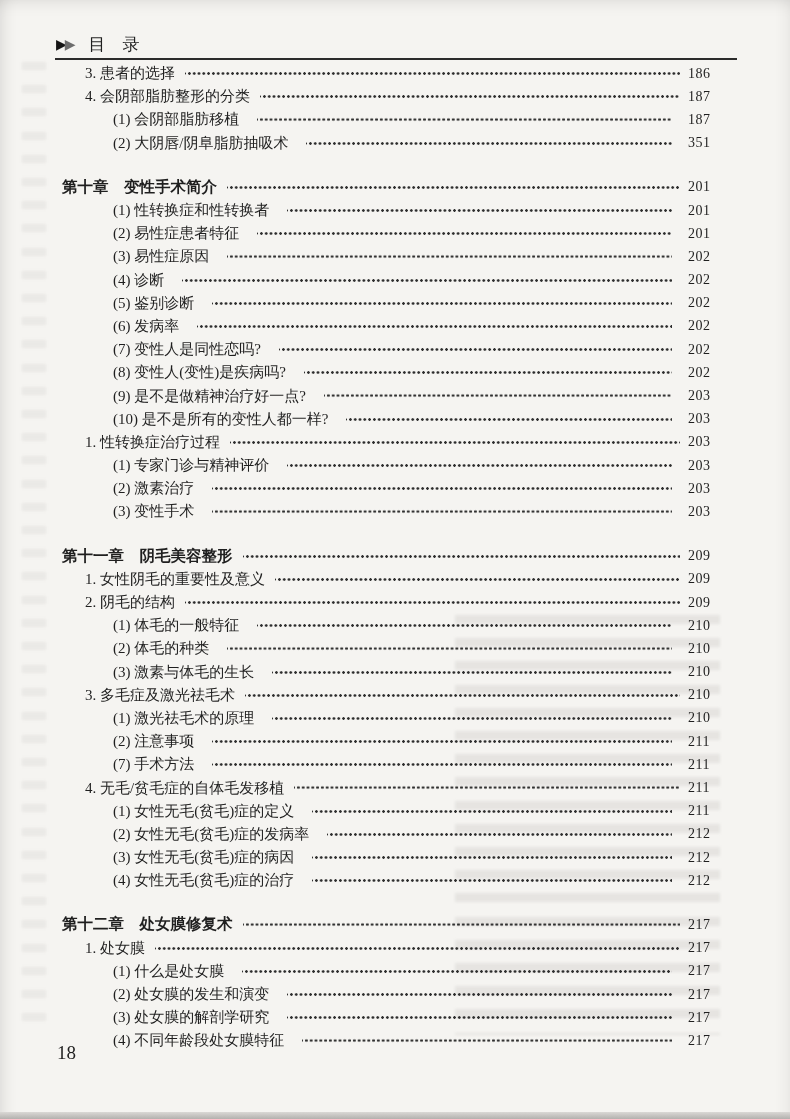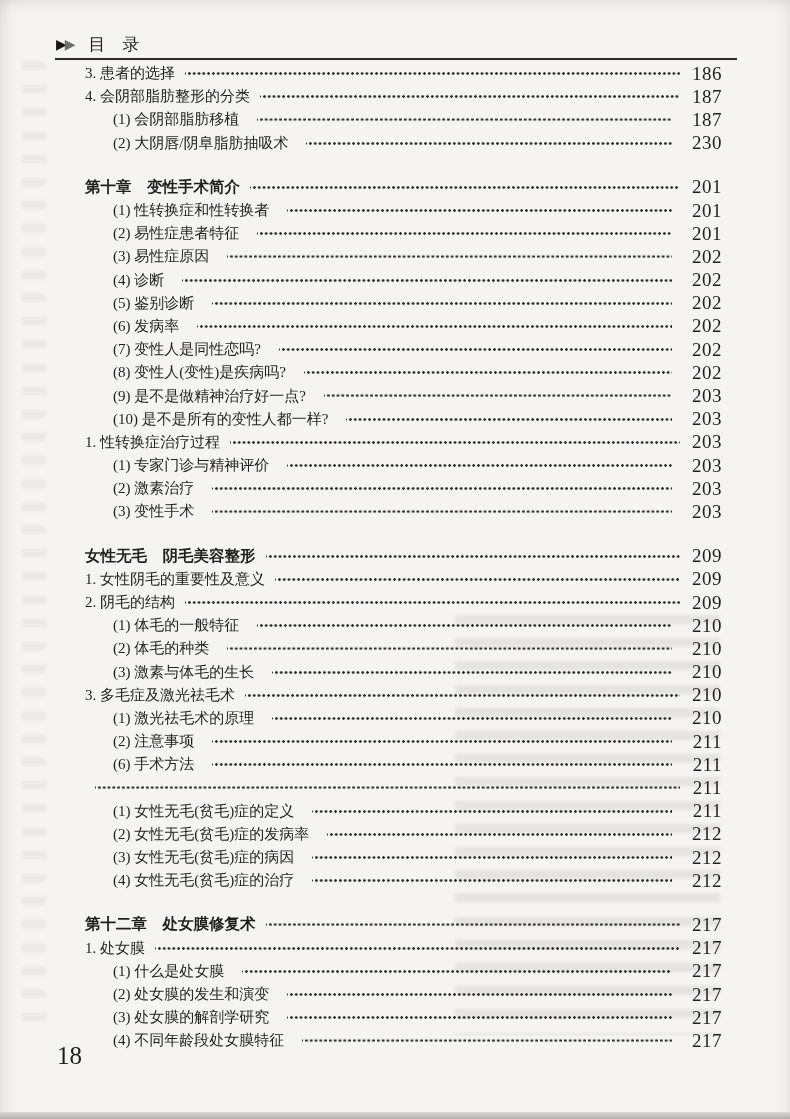--- a/index.html
+++ b/index.html
@@ -16,34 +16,34 @@
   }
   .header{position:absolute;top:33px;left:56px;display:flex;align-items:center;gap:15px;z-index:2;}
   .arrows{font-size:14px;line-height:1;letter-spacing:-2px;}
   .arrows .a1{color:#151515;}
   .arrows .a2{color:#6d6d6d;}
   .title{font-size:17px;font-weight:normal;font-family:"Liberation Sans","DejaVu Sans",sans-serif;white-space:pre;}
   .rule{position:absolute;top:58px;left:55px;width:682px;height:2px;background:#2b2b2b;z-index:2;}
 
   .toc{position:absolute;top:62px;left:55px;width:667px;z-index:2;}
   .row{display:flex;align-items:center;height:23.2px;font-size:15px;}
-  .row.gap{margin-top:21px;margin-left:23px;}
+  .row.gap{margin-top:21px;}
   .row.lvl0{padding-left:7px;}
   .row.lvl0 .lbl{font-weight:bold;font-family:"Liberation Sans","DejaVu Sans",sans-serif;font-size:15.5px;}
   .row.lvl1{padding-left:30px;}
   .row.lvl2{padding-left:58px;gap:8px;}
   .lbl{white-space:pre;}
   .dots{
     flex:1;align-self:stretch;margin:0 8px 0 10px;
     background-image:radial-gradient(circle,#2e2e2e 1.05px,rgba(0,0,0,0) 1.55px);
     background-size:4.8px 100%;background-repeat:repeat-x;background-position:2px 56%;
   }
-  .pg{width:34px;text-align:right;font-size:19px;letter-spacing:.5px;}
-
-  .folio{position:absolute;top:1042px;left:57px;font-size:25px;z-index:2;}
+  .pg{width:34px;text-align:left;font-size:14px;letter-spacing:.5px;}
+
+  .folio{position:absolute;top:1042px;left:57px;font-size:19px;z-index:2;}
 
   .ghost{position:absolute;pointer-events:none;filter:blur(1.4px);z-index:1;}
   .ghost-right{
     left:455px;top:615px;width:265px;height:420px;
     background:repeating-linear-gradient(to bottom,rgba(128,124,120,.13) 0 9px,transparent 9px 23.2px);
   }
   .ghost-left{
     left:22px;top:62px;width:24px;height:970px;
     background:repeating-linear-gradient(to bottom,rgba(128,124,120,.09) 0 8px,transparent 8px 23.2px);
   }
@@ -75,21 +75,21 @@
         <span class="pg">187</span>
       </div>
       <div class="row lvl2">
         <span class="lbl">(1) 会阴部脂肪移植</span>
         <span class="dots"></span>
         <span class="pg">187</span>
       </div>
       <div class="row lvl2">
         <span class="lbl">(2) 大阴唇/阴阜脂肪抽吸术</span>
         <span class="dots"></span>
-        <span class="pg">230</span>
+        <span class="pg">351</span>
       </div>
       <div class="row lvl0 gap">
         <span class="lbl">第十章　变性手术简介</span>
         <span class="dots"></span>
         <span class="pg">201</span>
       </div>
       <div class="row lvl2">
         <span class="lbl">(1) 性转换症和性转换者</span>
         <span class="dots"></span>
         <span class="pg">201</span>
@@ -153,21 +153,21 @@
         <span class="lbl">(2) 激素治疗</span>
         <span class="dots"></span>
         <span class="pg">203</span>
       </div>
       <div class="row lvl2">
         <span class="lbl">(3) 变性手术</span>
         <span class="dots"></span>
         <span class="pg">203</span>
       </div>
       <div class="row lvl0 gap">
-        <span class="lbl">女性无毛　阴毛美容整形</span>
+        <span class="lbl">第十一章　阴毛美容整形</span>
         <span class="dots"></span>
         <span class="pg">209</span>
       </div>
       <div class="row lvl1">
         <span class="lbl">1. 女性阴毛的重要性及意义</span>
         <span class="dots"></span>
         <span class="pg">209</span>
       </div>
       <div class="row lvl1">
         <span class="lbl">2. 阴毛的结构</span>
@@ -198,25 +198,26 @@
         <span class="lbl">(1) 激光祛毛术的原理</span>
         <span class="dots"></span>
         <span class="pg">210</span>
       </div>
       <div class="row lvl2">
         <span class="lbl">(2) 注意事项</span>
         <span class="dots"></span>
         <span class="pg">211</span>
       </div>
       <div class="row lvl2">
-        <span class="lbl">(6) 手术方法</span>
-        <span class="dots"></span>
-        <span class="pg">211</span>
-      </div>
-      <div class="row lvl1">
+        <span class="lbl">(7) 手术方法</span>
+        <span class="dots"></span>
+        <span class="pg">211</span>
+      </div>
+      <div class="row lvl1">
+        <span class="lbl">4. 无毛/贫毛症的自体毛发移植</span>
         <span class="dots"></span>
         <span class="pg">211</span>
       </div>
       <div class="row lvl2">
         <span class="lbl">(1) 女性无毛(贫毛)症的定义</span>
         <span class="dots"></span>
         <span class="pg">211</span>
       </div>
       <div class="row lvl2">
         <span class="lbl">(2) 女性无毛(贫毛)症的发病率</span>

